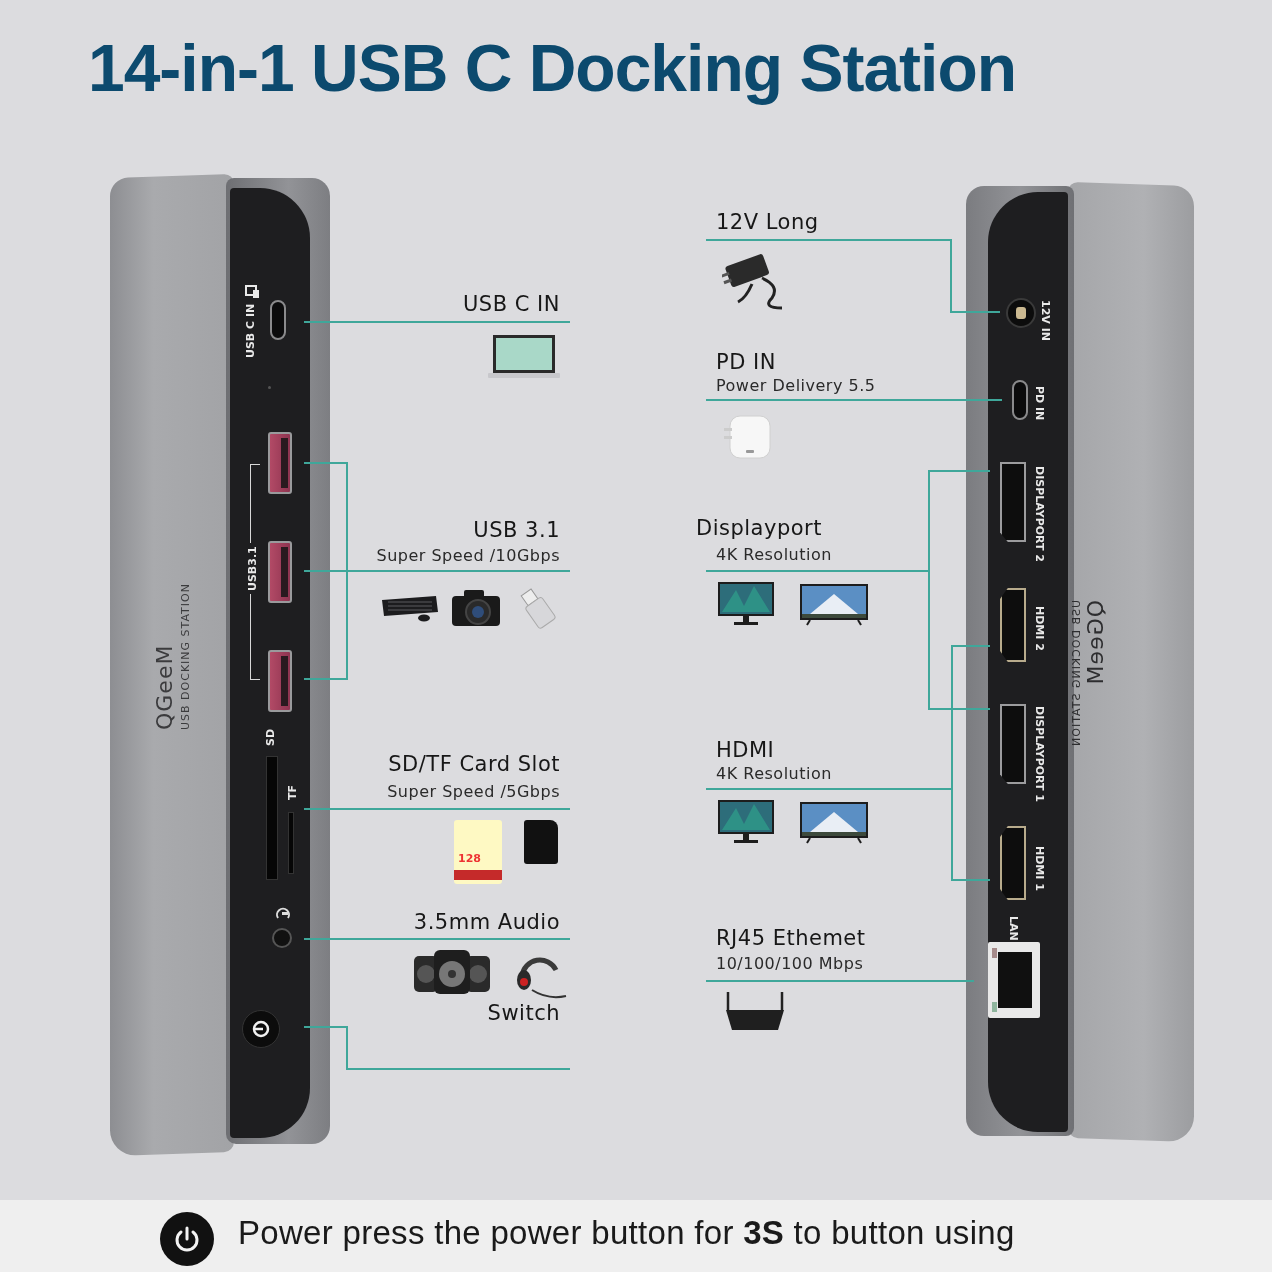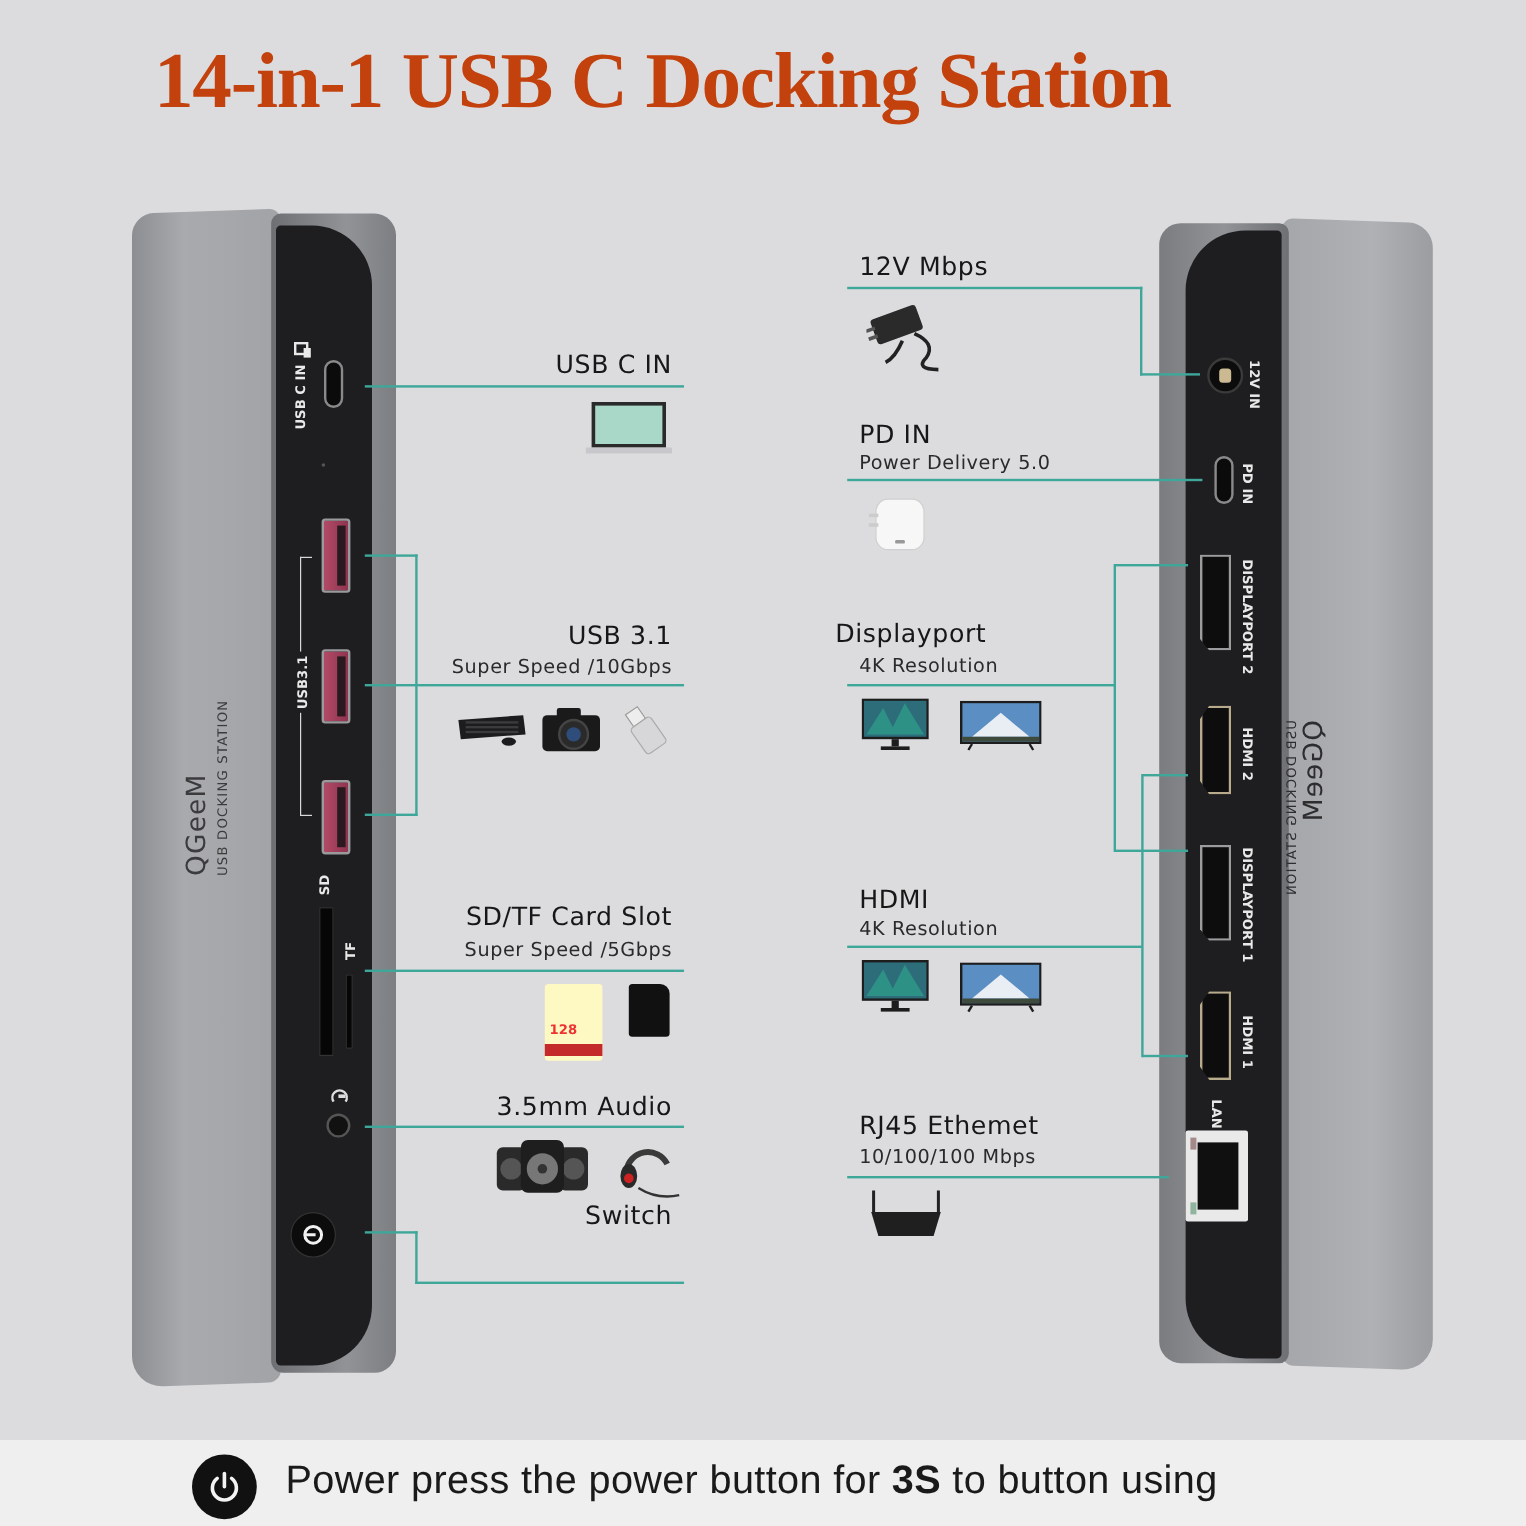--- a/index.html
+++ b/index.html
@@ -8,22 +8,22 @@
     background: #dcdcdf;
     font-family: "DejaVu Sans", sans-serif;
     position: relative;
     color: #1b1b1b;
   }
   .abs { position: absolute; }
 
   
   .title {
     position: absolute; left: 0; top: 30px; width: 1104px; text-align: center;
-    font-family: Liberation Serif, serif; font-weight: bold;
-    font-size: 66px; letter-spacing: -1px; color: #c2410c;
+    font-family: Liberation Sans, sans-serif; font-weight: bold;
+    font-size: 66px; letter-spacing: -1px; color: #0c4a6e;
   }
 
   
   .lcase {
     position: absolute; left: 110px; top: 176px; width: 124px; height: 978px;
     background: linear-gradient(90deg, #8d8e92 0%, #a9aaad 35%, #a2a3a6 100%);
     border-radius: 18px 10px 10px 26px;
     transform: skewY(-2deg);
   }
   .lcase-rim {
@@ -316,32 +316,32 @@
 <div class="ln h" style="left:706px; top:570px; width:224px;"></div>
 <div class="ln h" style="left:930px; top:708px; width:60px;"></div>
 
 <div class="ln h" style="left:952px; top:645px; width:38px;"></div>
 <div class="ln v" style="left:951px; top:645px; height:236px;"></div>
 <div class="ln h" style="left:706px; top:788px; width:246px;"></div>
 <div class="ln h" style="left:952px; top:879px; width:38px;"></div>
 
 <div class="ln h" style="left:706px; top:980px; width:268px;"></div>
 
-<div class="lbl-main" style="left:716px; top:210px;">12V Mbps</div>
+<div class="lbl-main" style="left:716px; top:210px;">12V Long</div>
 <svg class="ill" style="left:722px; top:252px;" width="72" height="60">
   <g transform="rotate(-20 30 20)">
     <rect x="6" y="6" width="40" height="22" rx="3" fill="#2a2a2a"></rect>
     <rect x="0" y="12" width="8" height="3" fill="#555"></rect>
     <rect x="0" y="19" width="8" height="3" fill="#555"></rect>
   </g>
   <path d="M40 26 Q58 34 50 46 Q40 56 60 56 M30 32 Q24 46 16 50" fill="none" stroke="#222" stroke-width="3"></path>
 </svg>
 
 <div class="lbl-main" style="left:716px; top:350px;">PD IN</div>
-<div class="lbl-sub" style="left:716px; top:376px;">Power Delivery 5.0</div>
+<div class="lbl-sub" style="left:716px; top:376px;">Power Delivery 5.5</div>
 <svg class="ill" style="left:722px; top:412px;" width="52" height="50">
   <rect x="8" y="4" width="40" height="42" rx="10" fill="#f7f7f7" stroke="#d0d0d0"></rect>
   <rect x="2" y="16" width="8" height="3" fill="#ccc"></rect>
   <rect x="2" y="24" width="8" height="3" fill="#ccc"></rect>
   <rect x="24" y="38" width="8" height="3" rx="1" fill="#999"></rect>
 </svg>
 
 <div class="lbl-main" style="left:696px; top:516px;">Displayport</div>
 <div class="lbl-sub" style="left:716px; top:545px;">4K Resolution</div>
 <svg class="ill" style="left:718px; top:582px;" width="56" height="46">

